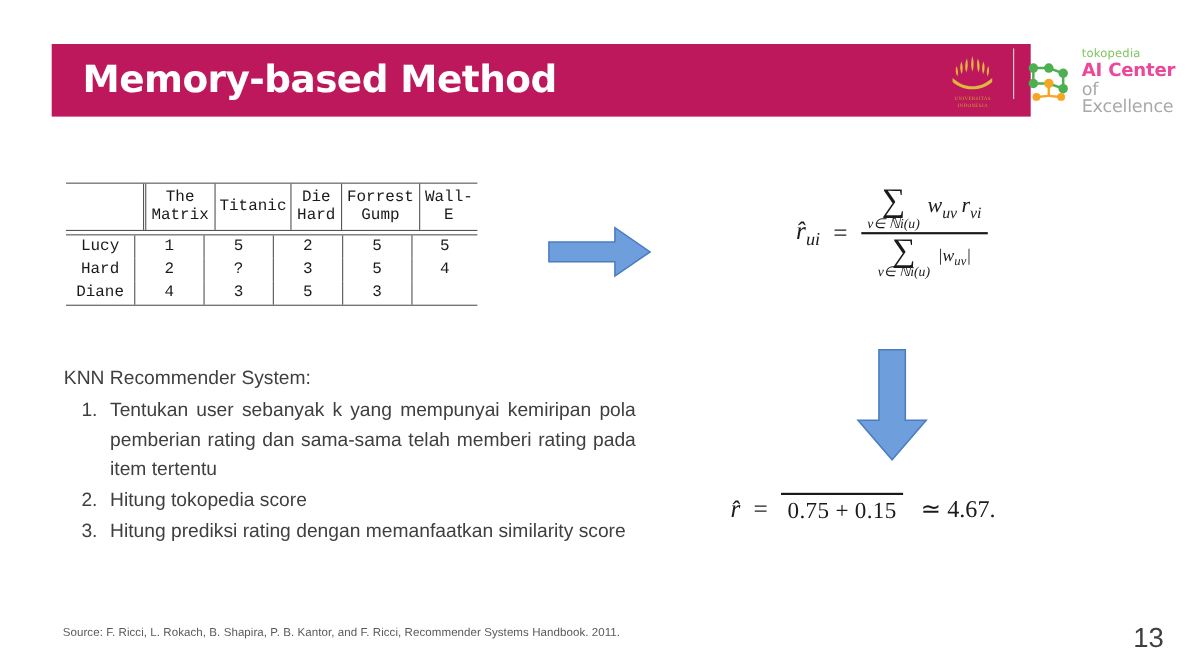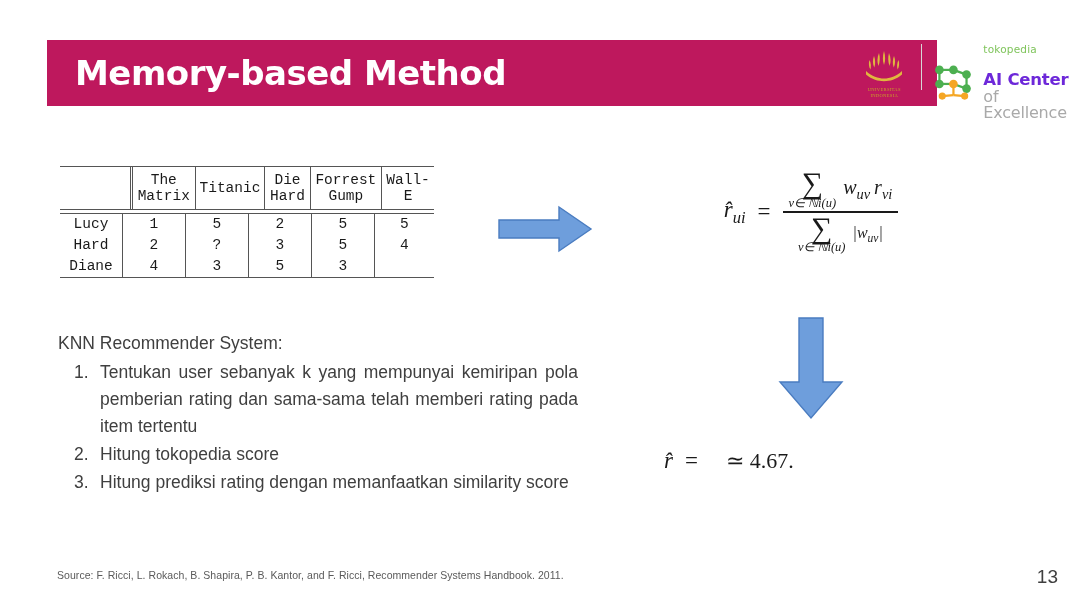--- a/index.html
+++ b/index.html
@@ -85,24 +85,24 @@
     line-height: 1;
   }
   .tp-tokopedia {
     font-size: 10.5px;
     color: #7FC45B;
     letter-spacing: 0.2px;
     font-family: "DejaVu Sans", sans-serif;
   }
   .tp-ai-center {
     font-size: 16.5px;
-    color: #6d28d9;
+    color: #ec4899;
     font-weight: bold;
     letter-spacing: -0.2px;
-    margin-top: 17px;
+    margin-top: 1px;
     font-family: "DejaVu Sans", sans-serif;
   }
   .tp-excellence {
     font-size: 16px;
     color: #a9a9a9;
     letter-spacing: -0.2px;
     margin-top: 1px;
     font-family: "DejaVu Sans", sans-serif;
   }
 
@@ -280,21 +280,21 @@
     left: 57px;
     top: 569px;
     font-size: 10.5px;
     color: #5a5a5a;
     letter-spacing: 0.05px;
   }
   #page-number {
     position: absolute;
     right: 22px;
     top: 566px;
-    font-size: 19px;
+    font-size: 25px;
     color: #3f3f3f;
   }
 </style>
 </head>
 <body>
 
 <div id="title-banner">
   <div id="title-text">Memory-based Method</div>
 </div>
 
@@ -434,20 +434,21 @@
       </span>
     </span>
   </span>
 </div>
 
 <div id="formula-result">
   <span class="math-lhs">r̂</span>
   <span class="math-eq">=</span>
   <span class="frac">
     <span class="bar"></span>
+    <span class="den num-expr">0.75 + 0.15</span>
   </span>
   <span class="approx">≃ 4.67.</span>
 </div>
 
 <div id="knn-block">
   <div id="knn-heading">KNN Recommender System:</div>
   <ol id="knn-list">
     <li>
       <span class="num">1.</span>
       <span class="txt">Tentukan user sebanyak k yang mempunyai kemiripan pola pemberian rating dan sama-sama telah memberi rating pada item tertentu</span>

